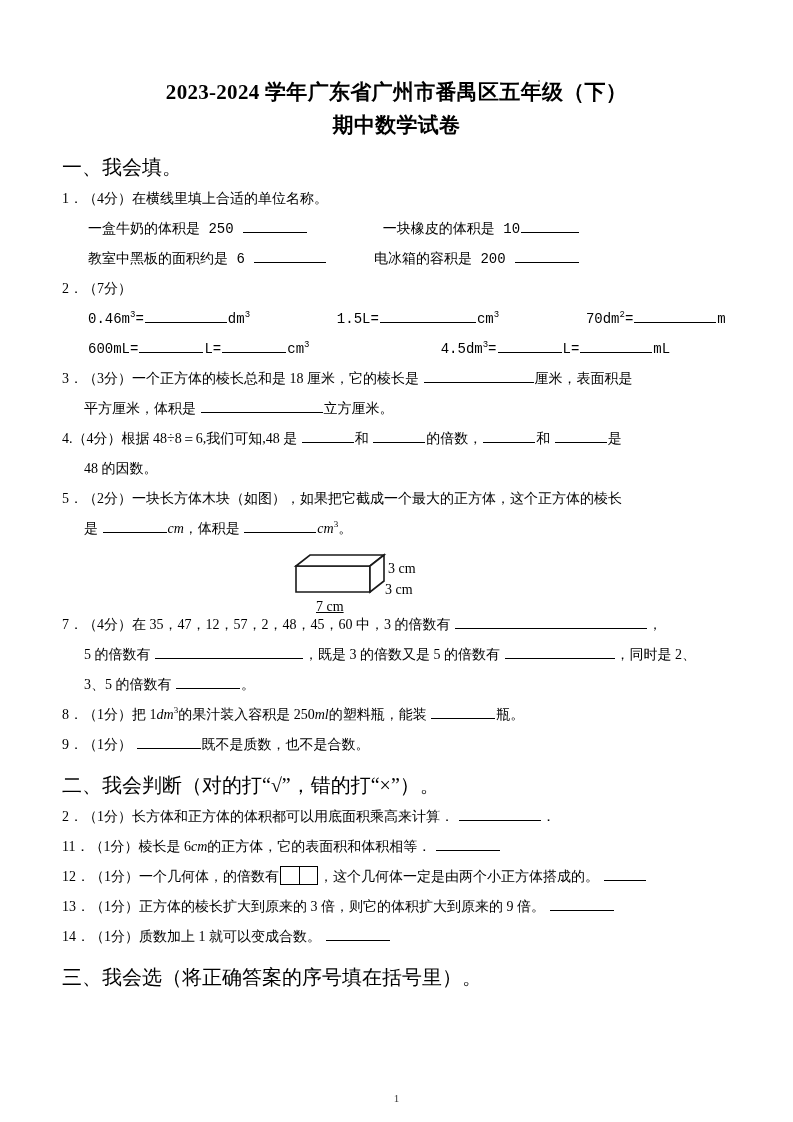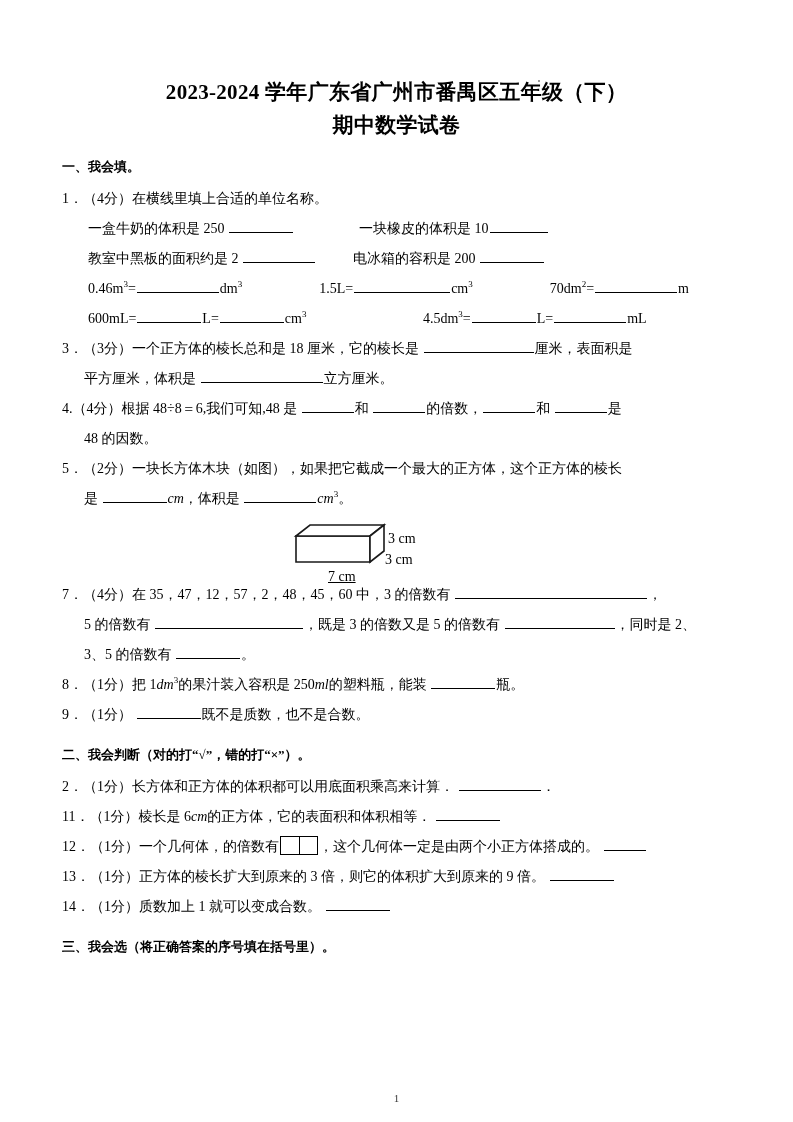--- a/index.html
+++ b/index.html
@@ -41,42 +41,43 @@
     position: absolute;
     left: 538px;
     top: 80px;
     width: 2px;
     height: 2px;
     background: #9a9a9a;
   }
 
   
   .section-head {
-    font-size: 13px;
-    font-weight: bold;
+    font-size: 20px;
+    font-weight: normal;
     margin-top: 14px;
     margin-bottom: 6px;
     line-height: 22px;
   }
 
   
   .q {
     font-size: 14px;
     line-height: 30px;
     margin: 0;
   }
   .q-line {
     line-height: 30px;
     white-space: nowrap;
   }
   .indent {
     padding-left: 22px;
   }
   .indent2 {
     padding-left: 26px;
+    font-family: Liberation Mono, monospace;
   }
 
   
   .blk {
     display: inline-block;
     border-bottom: 1.1px solid #000;
     height: 13px;
     vertical-align: baseline;
     margin: 0 1px;
   }
@@ -176,29 +177,32 @@
     <div class="q-line">
       <span>1．</span><span>（4分）</span><span>在横线里填上合适的单位名称。</span>
     </div>
     <div class="q-line indent2">
       <span>一盒牛奶的体积是 250</span>
       <span class="blk b-m"></span>
       <span class="gap-b"></span>
       <span>一块橡皮的体积是 10</span><span class="blk b-sm"></span>
     </div>
     <div class="q-line indent2">
-      <span>教室中黑板的面积约是 2</span>
+      <span>教室中黑板的面积约是 6</span>
       <span class="blk b-ml"></span>
       <span class="gap-c"></span>
       <span>电冰箱的容积是 200</span>
       <span class="blk b-m"></span>
     </div>
   </div>
 
   <div class="q">
+    <div class="q-line">
+      <span>2．</span><span>（7分）</span>
+    </div>
     <div class="q-line indent2">
       <span class="nowrap"><span>0.46m</span><sup>3</sup><span>=</span><span class="blk b-l"></span><span>dm</span><sup>3</sup></span>
       <span class="gap-d"></span>
       <span class="nowrap"><span>1.5L</span><span>=</span><span class="blk b-xl"></span><span>cm</span><sup>3</sup></span>
       <span class="gap-d"></span>
       <span class="nowrap"><span>70dm</span><sup>2</sup><span>=</span><span class="blk b-l"></span><span>m</span></span>
     </div>
     <div class="q-line indent2">
       <span class="nowrap"><span>600mL</span><span>=</span><span class="blk b-m"></span><span>L</span><span>=</span><span class="blk b-m"></span><span>cm</span><sup>3</sup></span>
       <span class="gap-d"></span>
@@ -245,21 +249,21 @@
         <svg width="170" height="62" viewBox="0 0 170 62">
 
           <polygon points="12,18 86,18 86,44 12,44" fill="#ffffff" stroke="#1a1a1a" stroke-width="1.6"></polygon>
 
           <polygon points="12,18 26,7 100,7 86,18" fill="#ffffff" stroke="#1a1a1a" stroke-width="1.6"></polygon>
 
           <polygon points="86,18 100,7 100,33 86,44" fill="#ffffff" stroke="#1a1a1a" stroke-width="1.6"></polygon>
         </svg>
         <div class="fig-label" style="left:104px; top:6px;">3 cm</div>
         <div class="fig-label" style="left:101px; top:27px;">3 cm</div>
-        <div class="fig-label" style="left:44px; top:44px;text-decoration:underline;">7 cm</div>
+        <div class="fig-label" style="left:32px; top:44px;text-decoration:underline;">7 cm</div>
       </div>
     </div>
   </div>
 
   <div class="q">
     <div class="q-line">
       <span>7．</span><span>（4分）</span><span>在 35，47，12，57，2，48，45，60 中，3 的倍数有</span>
       <span class="blk b-w3"></span><span>，</span>
     </div>
     <div class="q-line indent">

